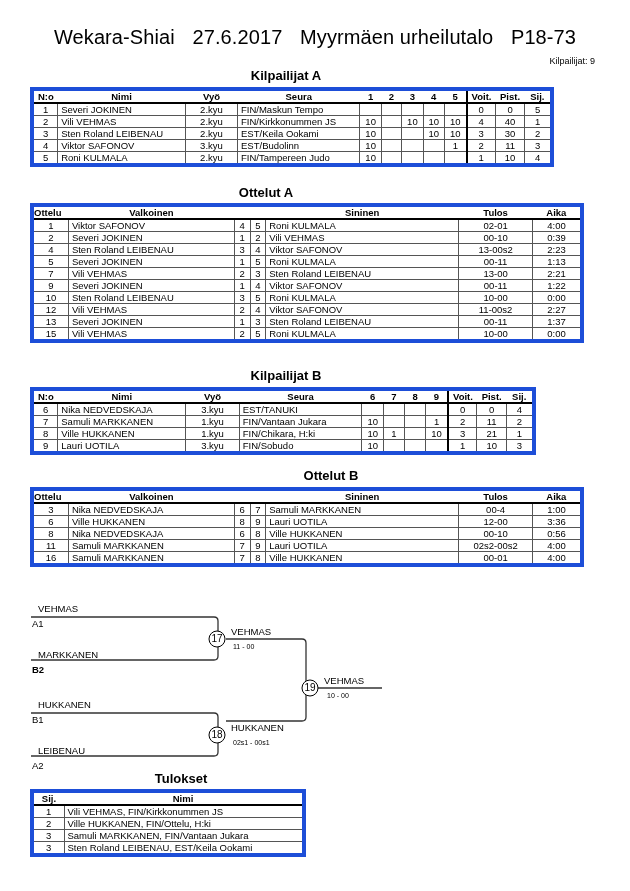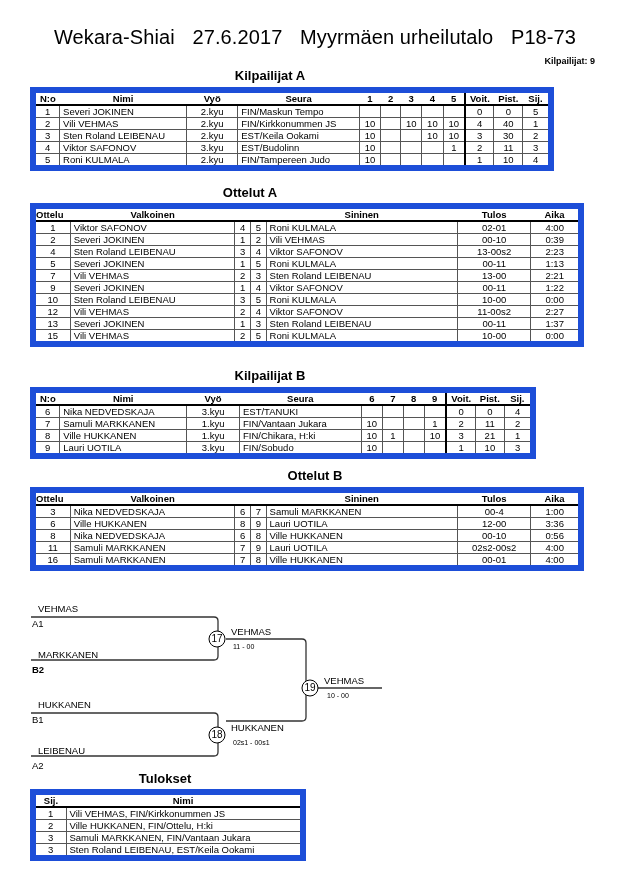--- a/index.html
+++ b/index.html
@@ -1,25 +1,25 @@
 <!DOCTYPE html>
 <html><head>
 <meta charset="utf-8">
 <style>
   html,body{margin:0;padding:0;background:#fff;}
   body{width:630px;height:891px;position:relative;overflow:hidden;font-family:"Liberation Sans",sans-serif;color:#000;}
   .abs{position:absolute;}
   .title{left:0;width:630px;top:26px;text-align:center;font-weight:normal;font-size:20px;letter-spacing:0.1px;}
   .title span{margin:0 6px;}
-  .count{right:35px;top:56px;font-size:9px;font-weight:bold;}
-  .sec{font-weight:bold;font-size:13px;text-align:center;}
+  .count{right:35px;top:56px;font-size:9px;font-weight:normal;}
+  .sec{font-weight:bold;font-size:13px;text-align:center;margin-left:16px;}
   table{border-collapse:collapse;font-size:9.5px;position:absolute;}
   td,th{border:1px solid #555;padding:0 3px;height:11px;line-height:11px;white-space:nowrap;}
   th{font-weight:bold;border-top:none;border-left:none;border-right:none;}
-  table.tbl{border:6px solid #1d4ed8;}
+  table.tbl{border:4px solid #1d4ed8;}
   table.tbl thead tr{border-bottom:2px solid #000;}
   .c{text-align:center;}
   .thickl{border-left:2px solid #000 !important;}
   .hdr-left{text-align:left;}
   .br-name{font-size:9.5px;}
   .br-sub{font-size:7px;}
   .bracket-svg{position:absolute;left:0;top:0;}
 </style>
 </head>
 <body>

